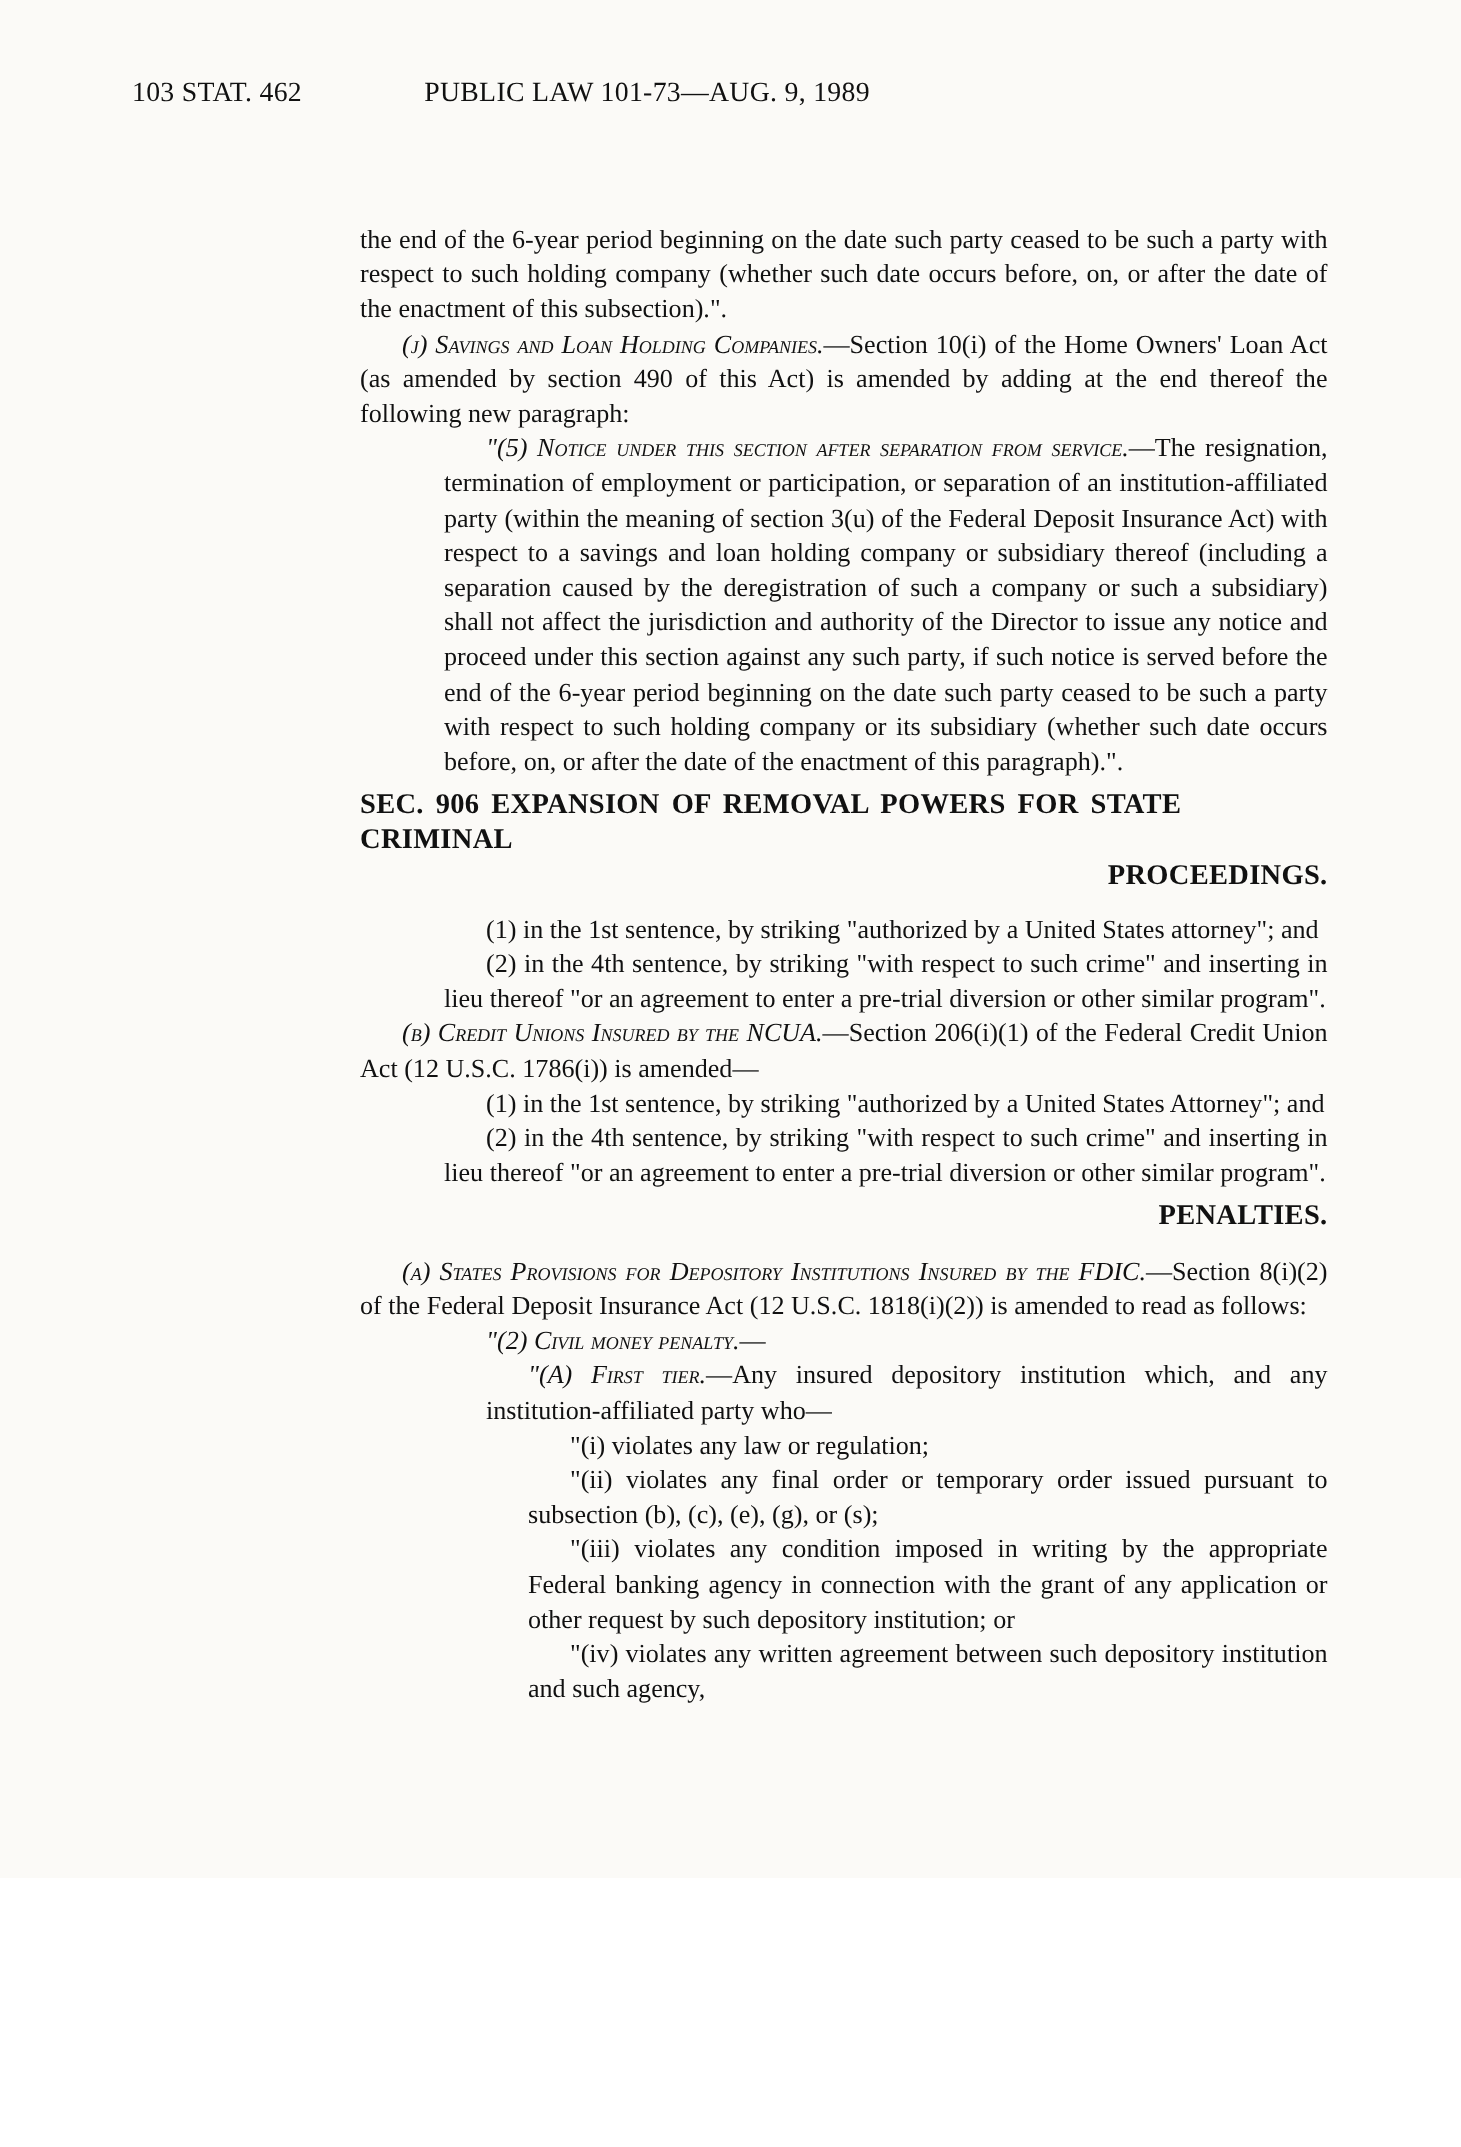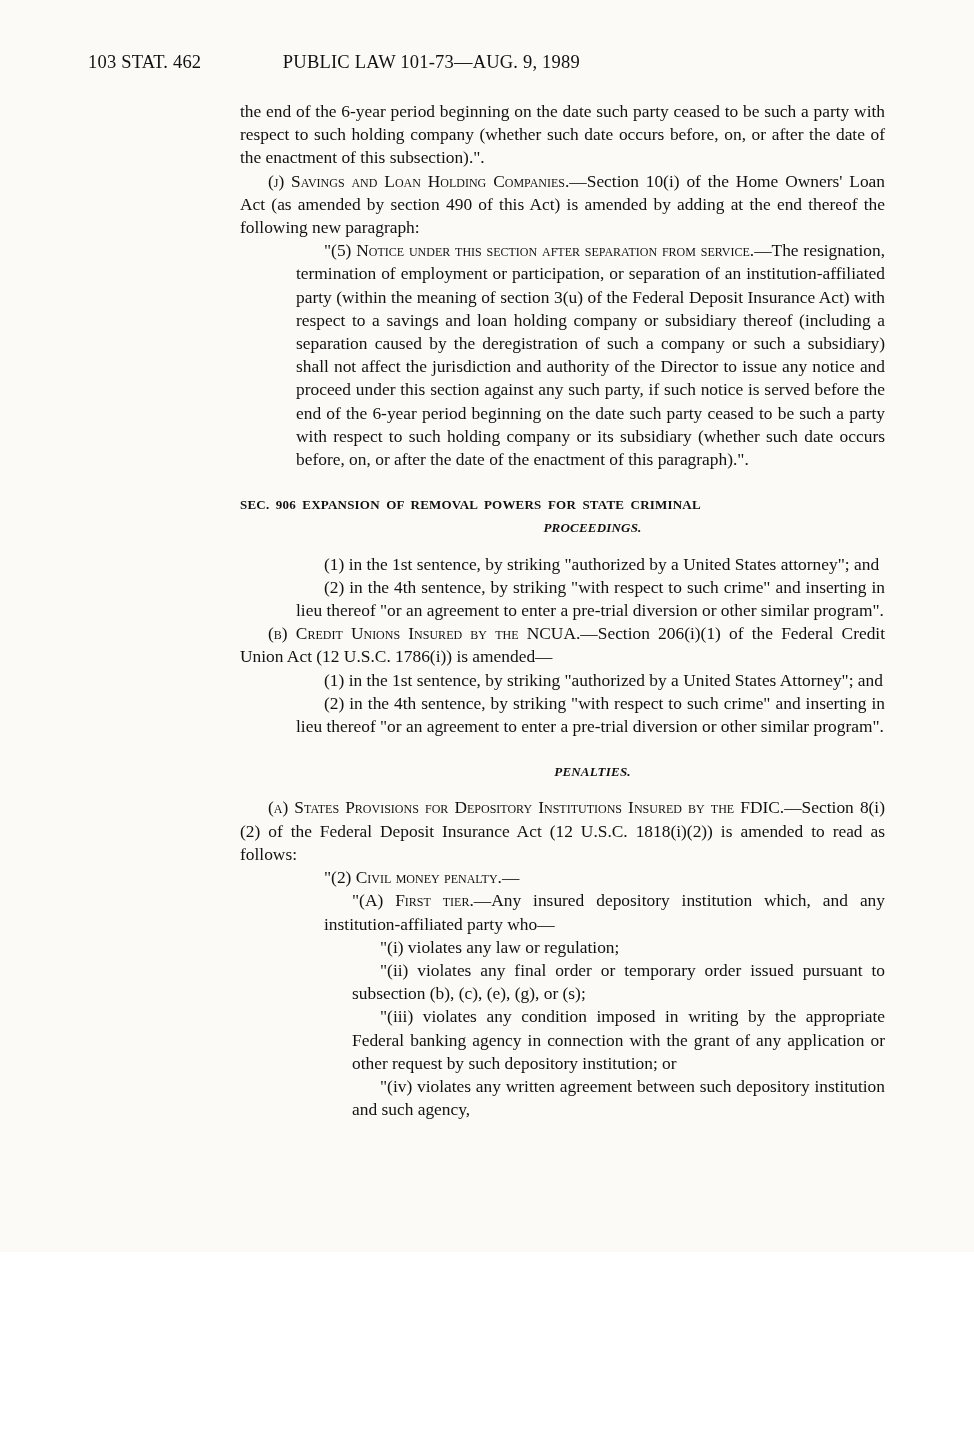--- a/index.html
+++ b/index.html
@@ -44,41 +44,40 @@
     width: 645px;
     font-size: 17.4px;
     line-height: 23.2px;
     text-align: justify;
     text-justify: inter-word;
   }
   p {
     margin: 0;
   }
   .indent1 { text-indent: 28px; }
-  .sc { font-variant: small-caps; }
+  .sc { font-variant: small-caps; font-style: italic; }
   .sec-head {
-    margin-top: 22px;
+    margin-top: 6px;
     margin-bottom: 13px;
-    font-size: 13px;
+    font-size: 19px;
     font-weight: bold;
     letter-spacing: 0.2px;
   }
   .sec-head .line1 {
     display: block;
     margin-left: 0;
     text-align: left;
     word-spacing: 3px;
   }
   .sec-head .line2 {
     display: block;
     margin-left: 60px;
-    text-align: center;
-    font-style: italic;
+    text-align: right;
   }
-  .blk { margin-left: 0; }
+  .blk { margin-left: 0; margin-top: 48px; }
   .lvl1 { margin-left: 56px; text-indent: 28px; }
   .lvl2 { margin-left: 84px; text-indent: 28px; }
   .lvl3 { margin-left: 112px; text-indent: 28px; }
   .nojust { text-align: left; }
 </style>
 </head>
 <body>
 
 <div class="page">
 

